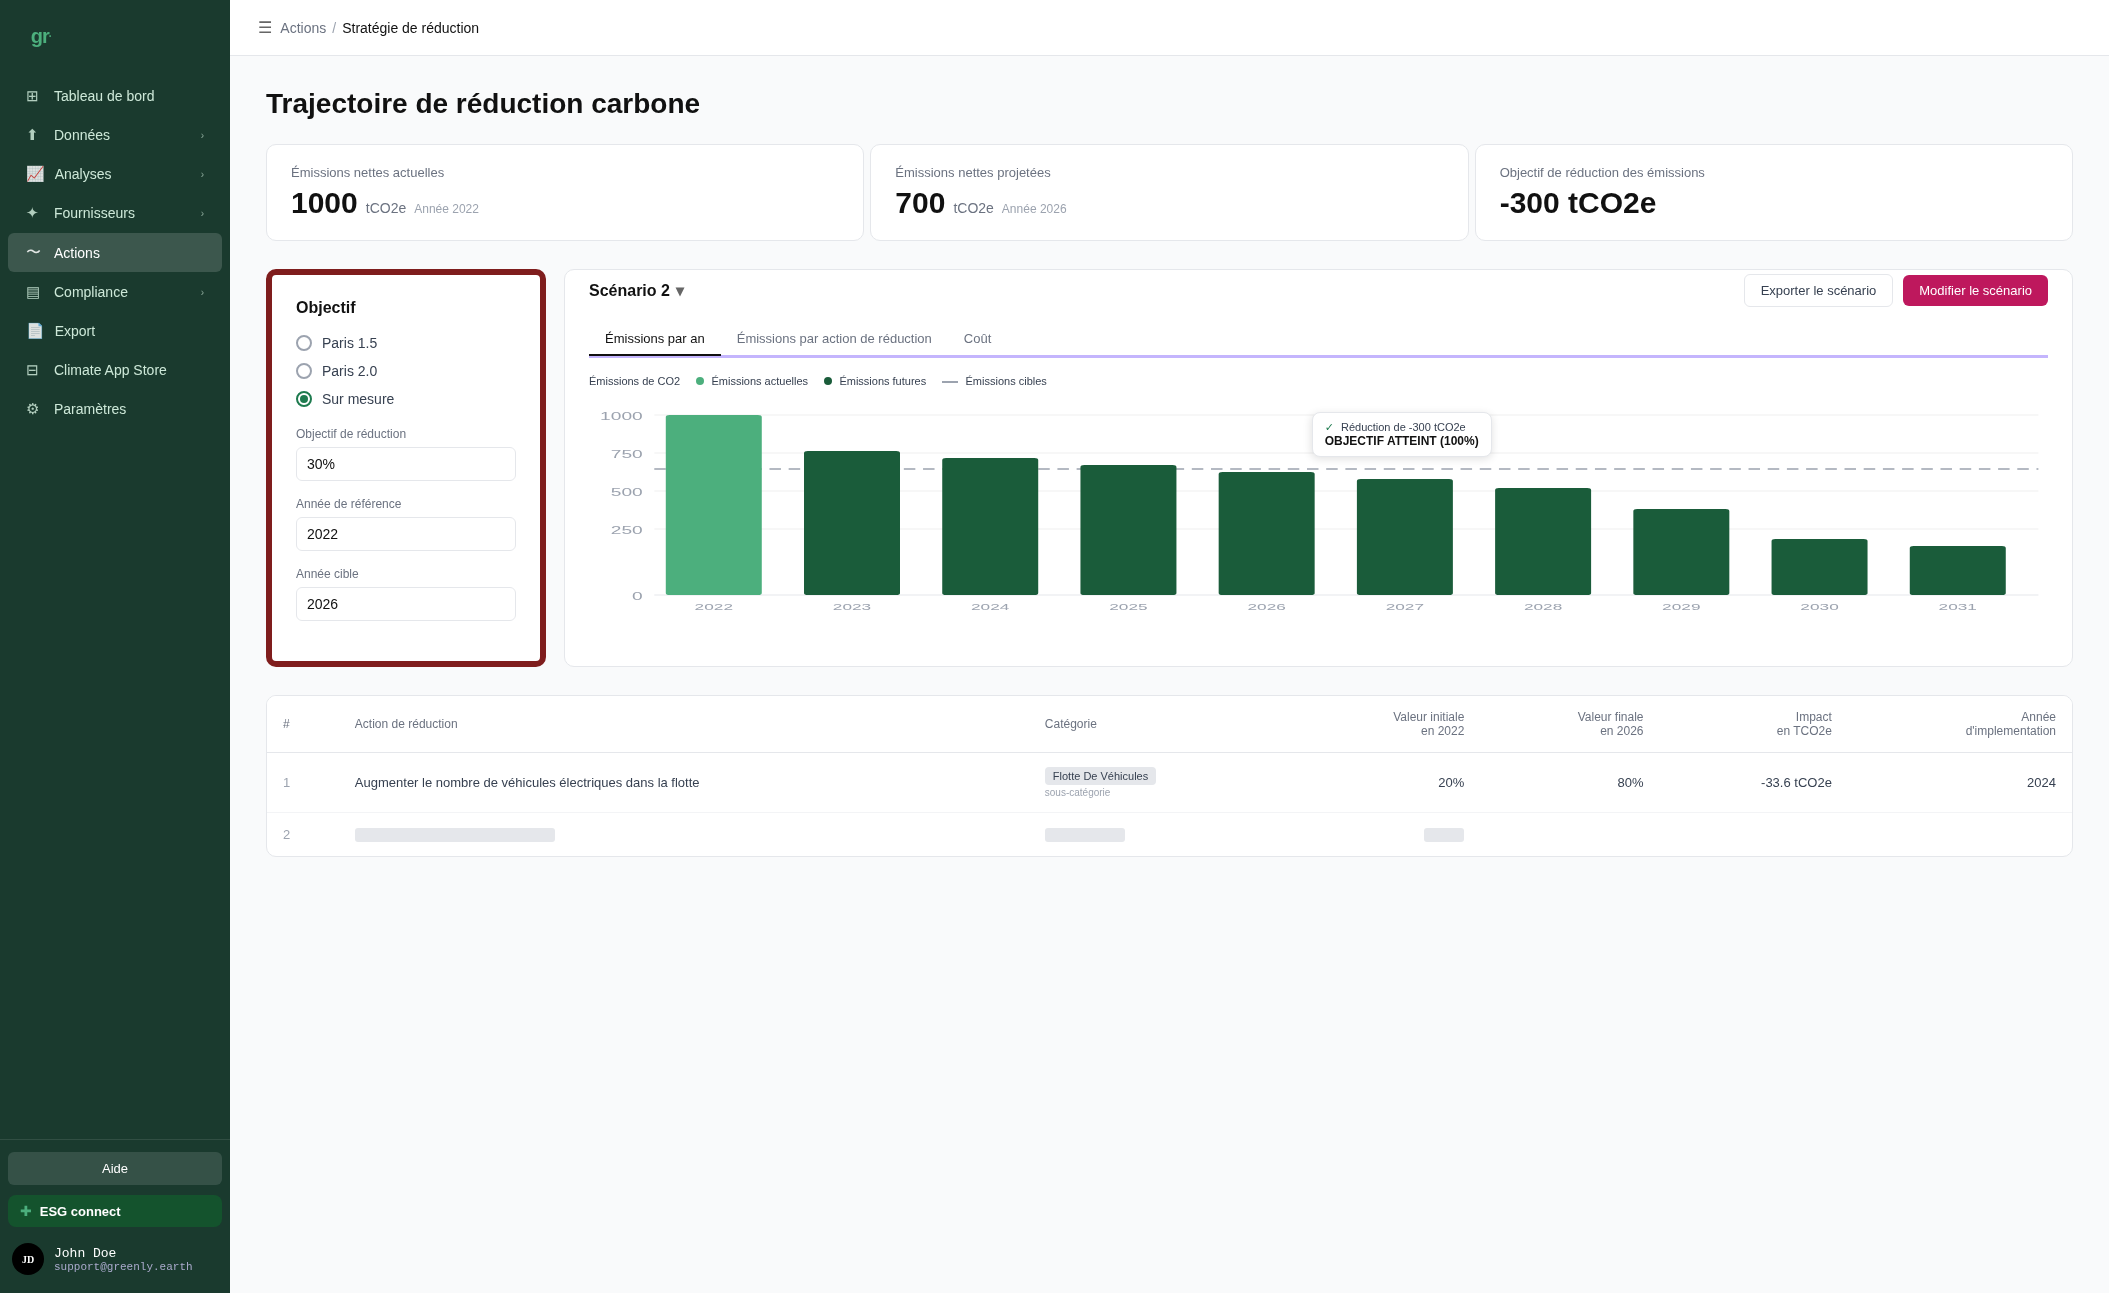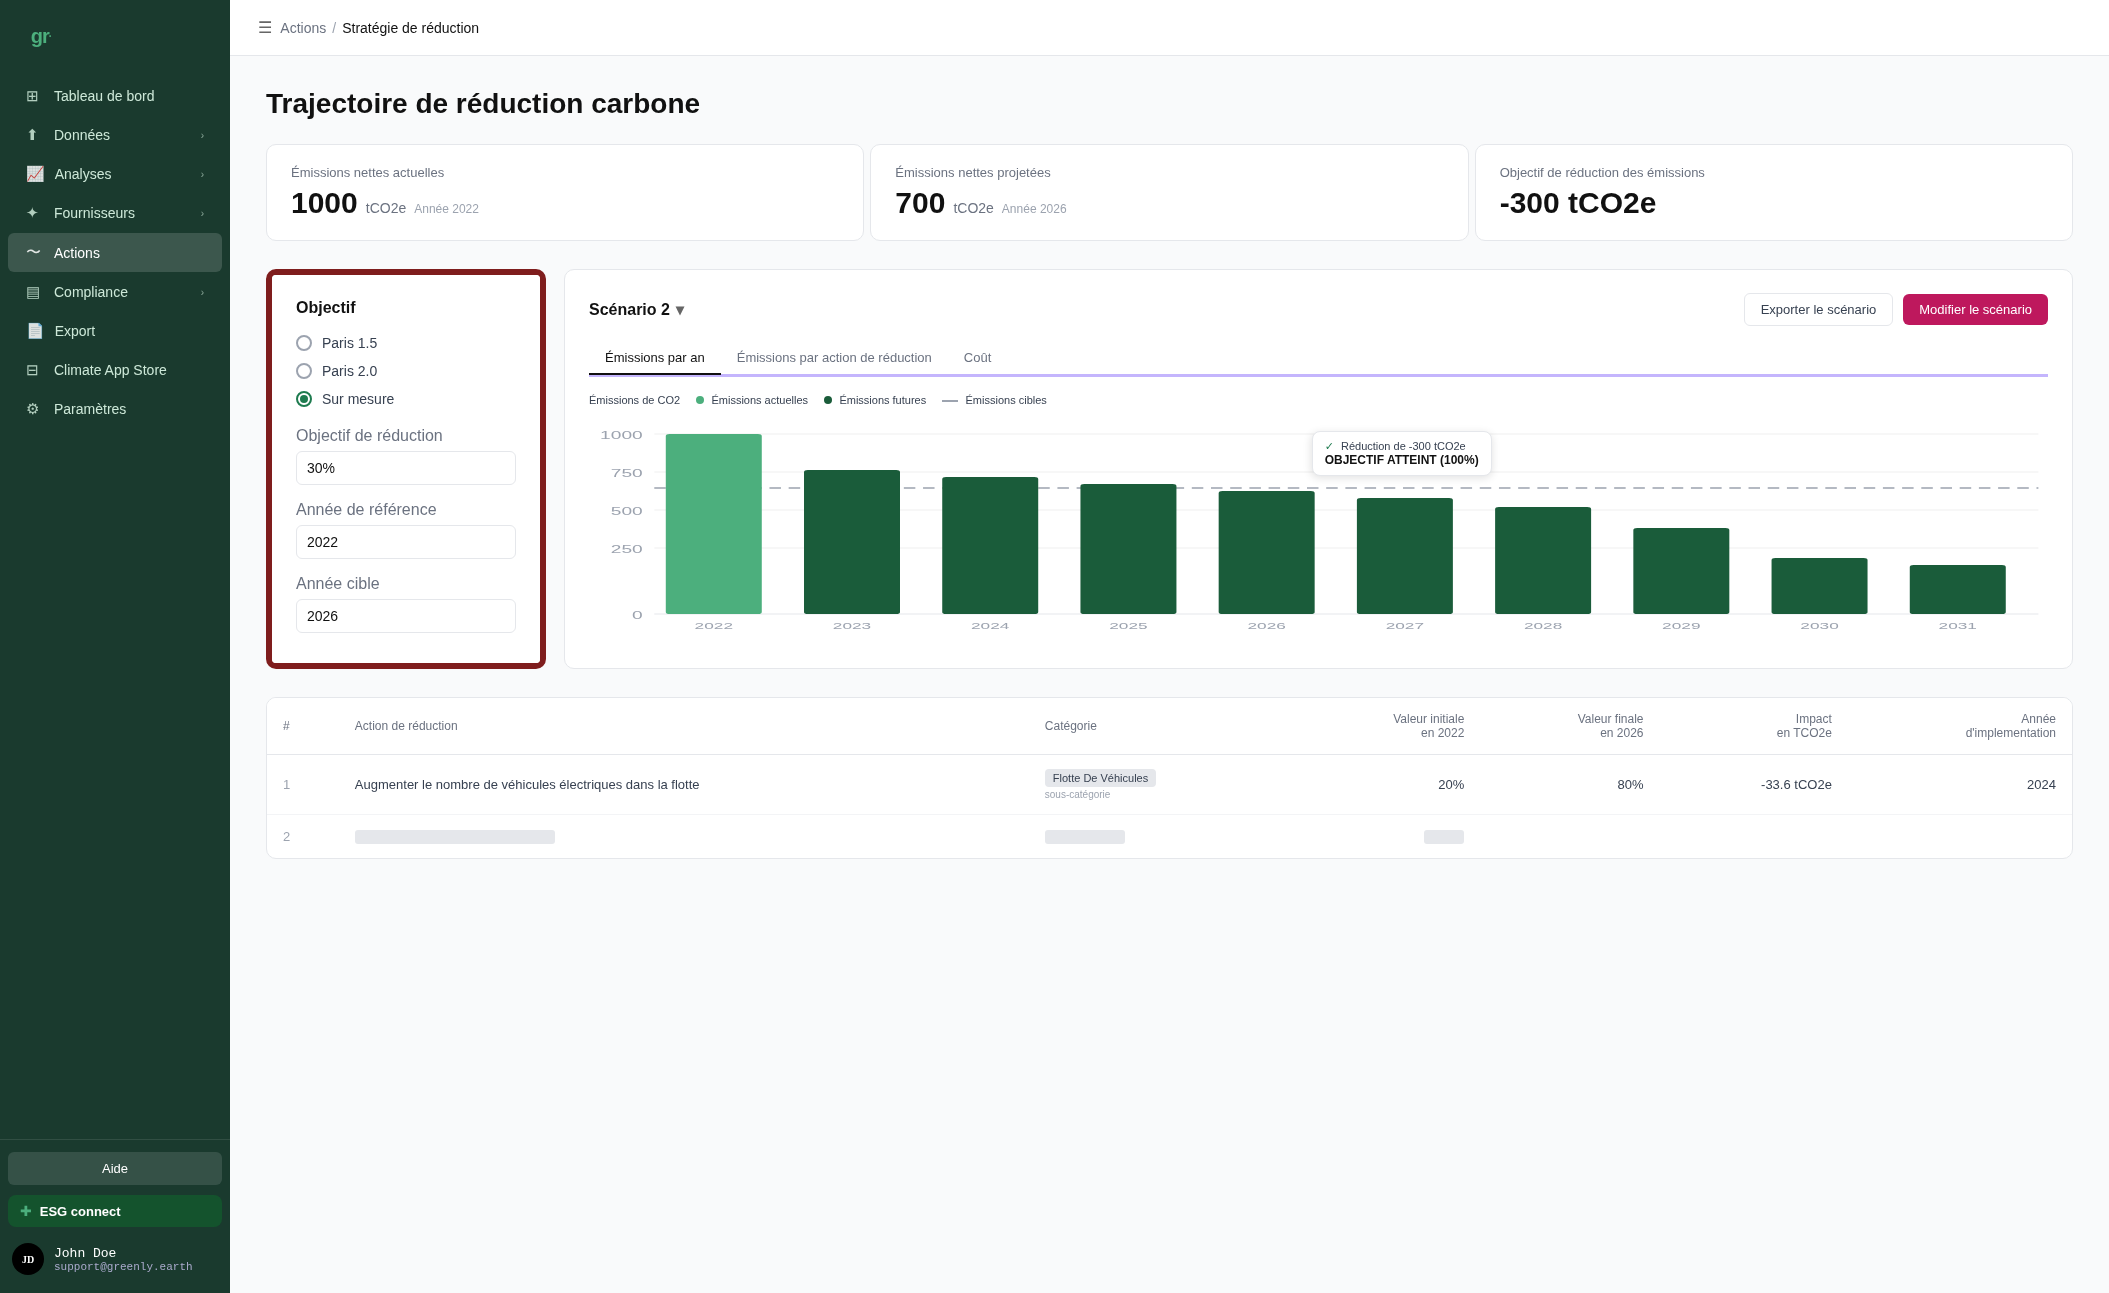--- a/index.html
+++ b/index.html
@@ -101,30 +101,30 @@
     .radio-group { display: flex; flex-direction: column; gap: 12px; margin-bottom: 20px; }
     .radio-item { display: flex; align-items: center; gap: 10px; cursor: pointer; font-size: 14px; color: #374151; }
     .radio-circle {
       width: 16px; height: 16px; border-radius: 50%;
       border: 2px solid #9ca3af;
       display: flex; align-items: center; justify-content: center; flex-shrink: 0;
     }
     .radio-circle.selected { border-color: #1e7b4f; }
     .radio-dot { width: 8px; height: 8px; border-radius: 50%; background: #1e7b4f; }
     .form-group { margin-bottom: 16px; }
-    .form-label { font-size: 16px; color: #6b7280; margin-bottom: 6px; }
+    .form-label { font-size: 12px; color: #6b7280; margin-bottom: 6px; }
     .form-input {
       width: 100%; padding: 8px 10px; border: 1px solid #e5e7eb;
       border-radius: 6px; font-size: 14px; color: #111; background: #fff;
     }
 
     
     .scenario-panel {
       background: #fff; border: 1px solid #e5e7eb; border-radius: 10px;
-      padding: 23px 24px; flex: 1;
+      padding: 4px 24px; flex: 1;
     }
     .scenario-header {
       display: flex; align-items: center; justify-content: space-between; margin-bottom: 16px;
     }
     .scenario-title {
       display: flex; align-items: center; gap: 6px; font-size: 16px; font-weight: 600; color: #111;
     }
     .scenario-actions { display: flex; gap: 10px; align-items: center; }
     .btn-export {
       padding: 8px 16px; border: 1px solid #e5e7eb; border-radius: 6px;

